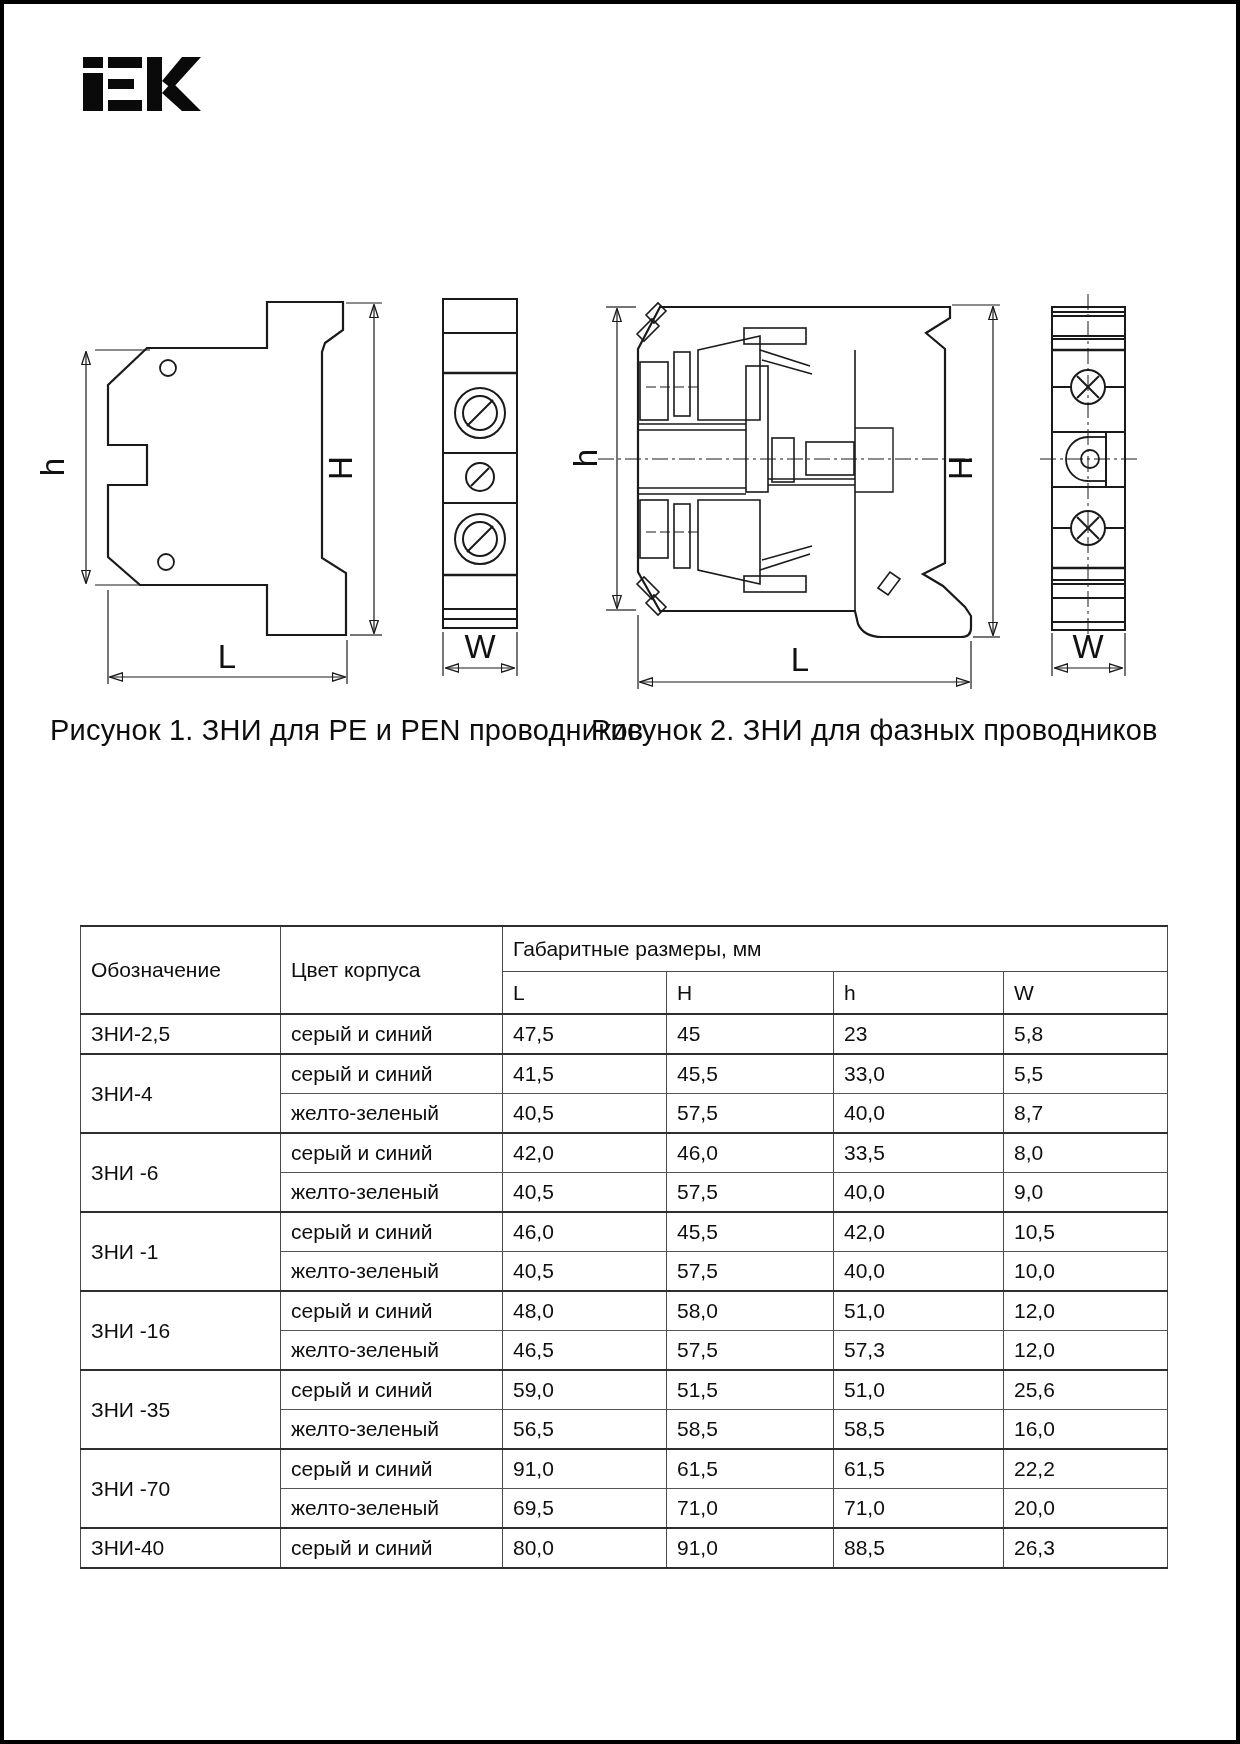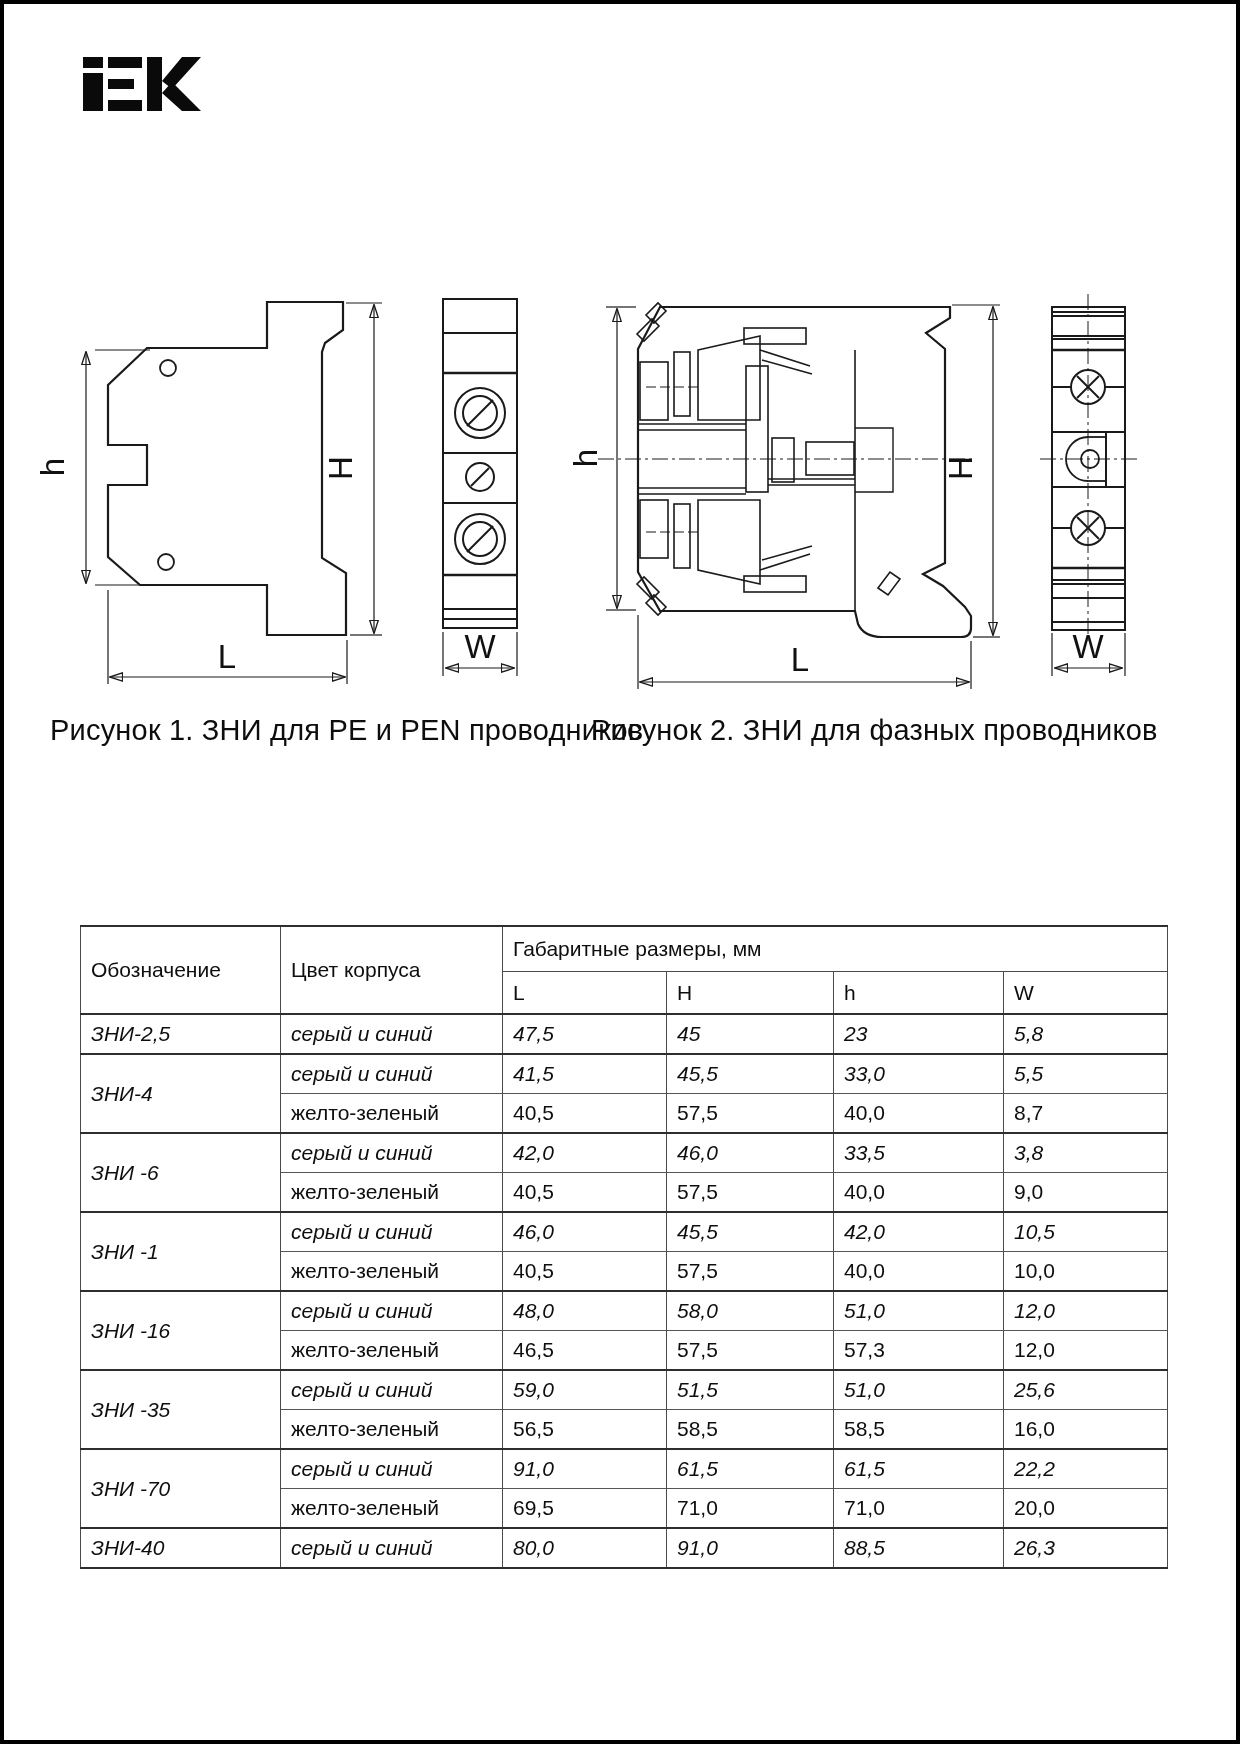--- a/index.html
+++ b/index.html
@@ -28,21 +28,21 @@
     border-right:1px solid #4a4a4a;
   }
   table.dims th, table.dims td{
     font-weight:normal;text-align:left;vertical-align:middle;
     padding:0 0 0 10px;border-left:1px solid #4a4a4a;
     white-space:nowrap;
   }
   table.dims thead tr.h1 th{height:44px;}
   table.dims thead tr.h2 th{height:41px;border-top:1px solid #4a4a4a;}
   table.dims tbody td{height:38px;border-top:1px solid #555;}
-  table.dims tbody tr.grp td{border-top:2px solid #2e2e2e;font-style:italic;}
+  table.dims tbody tr.grp td{border-top:2px solid #2e2e2e;}
   svg text{fill:#111;stroke:none;font-family:"Liberation Sans",sans-serif;}
   .dimtxt{font-size:33px;}
 </style>
 </head>
 <body>
 
 <div class="page-frame"></div>
 
 <svg class="logo" viewBox="0 0 128 64">
   <g fill="#0a0a0a" stroke="none">
@@ -260,21 +260,21 @@
       <td>57,5</td>
       <td>40,0</td>
       <td>8,7</td>
     </tr>
     <tr class="grp">
       <td rowspan="2">ЗНИ -6</td>
       <td>серый и синий</td>
       <td>42,0</td>
       <td>46,0</td>
       <td>33,5</td>
-      <td>3,8</td>
+      <td>8,0</td>
     </tr>
     <tr>
       <td>желто-зеленый</td>
       <td>40,5</td>
       <td>57,5</td>
       <td>40,0</td>
       <td>9,0</td>
     </tr>
     <tr class="grp">
       <td rowspan="2">ЗНИ -1</td>

